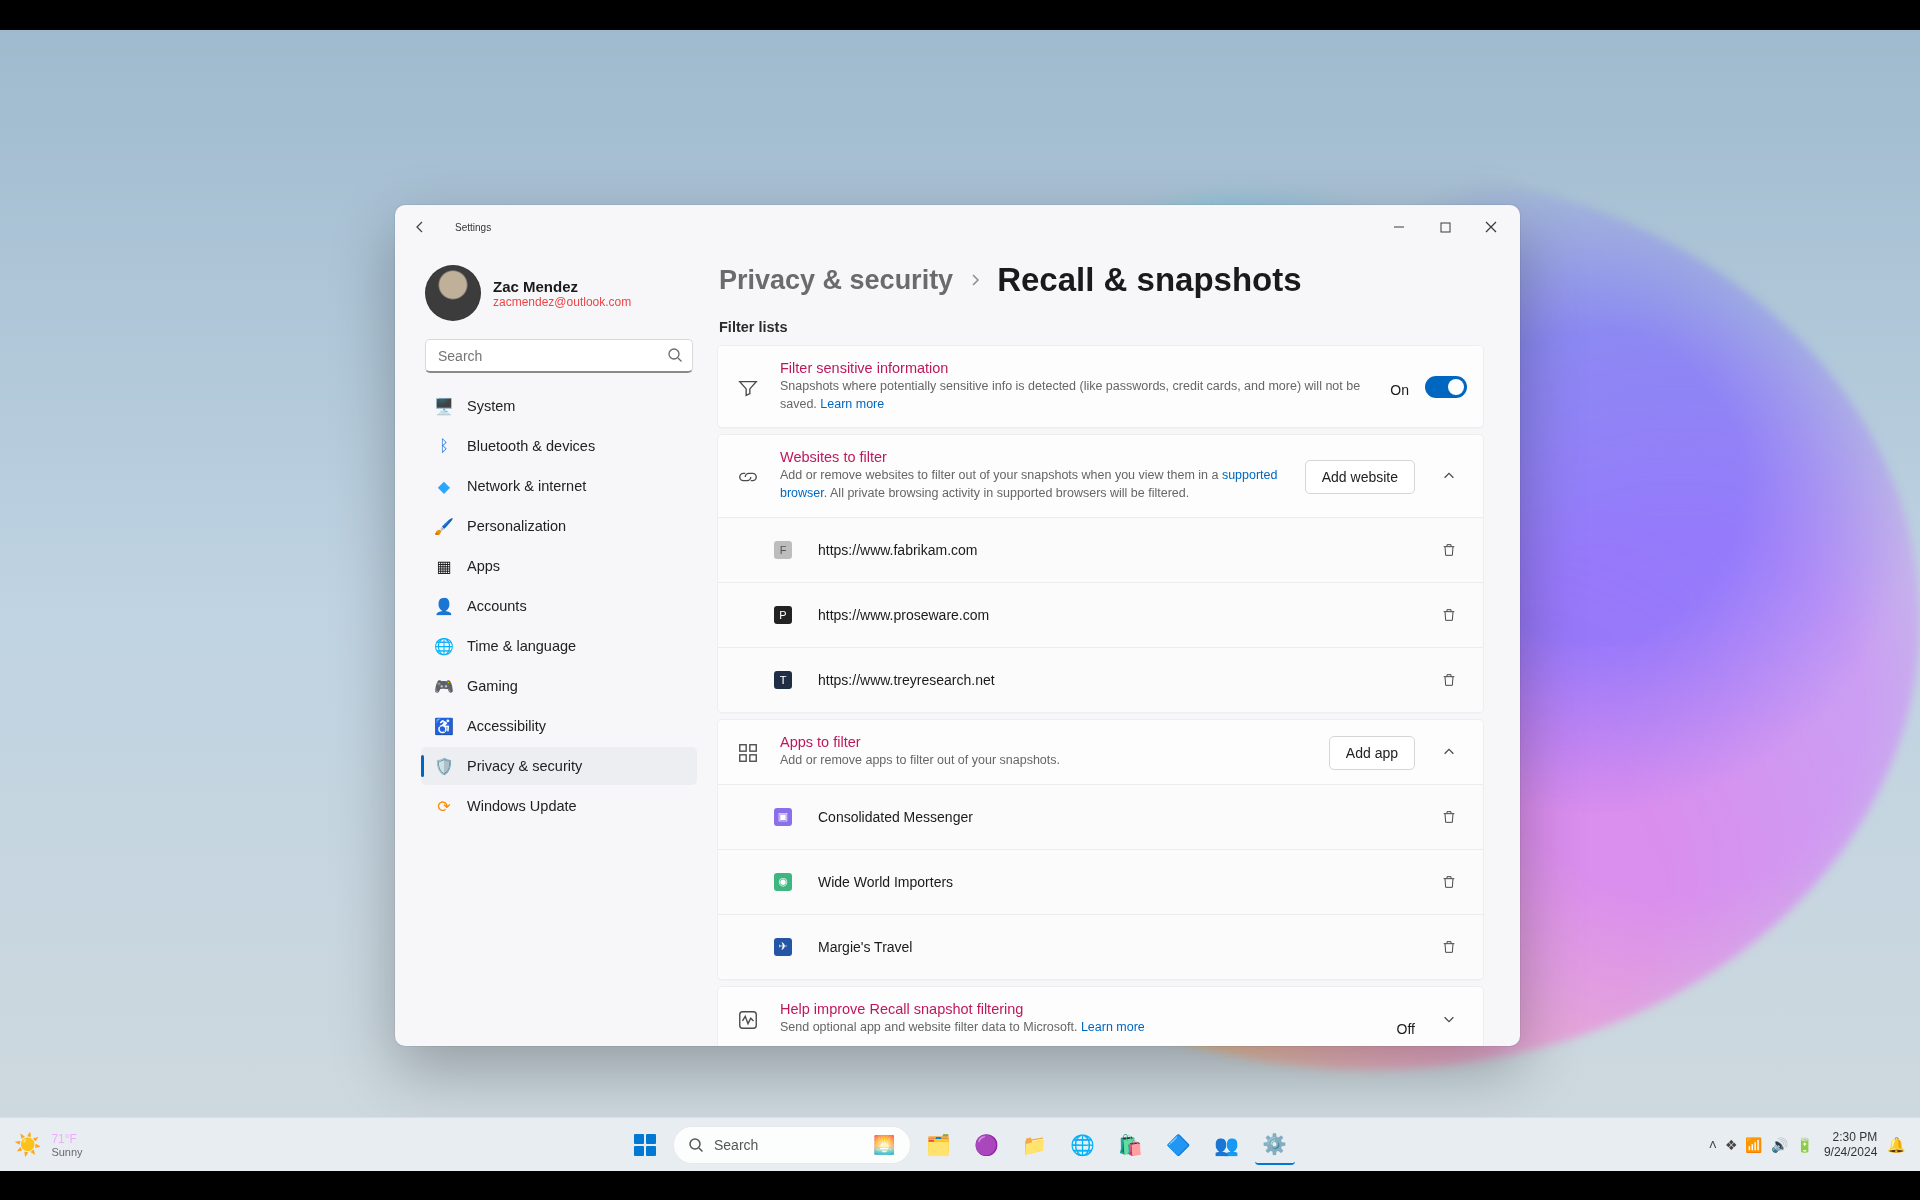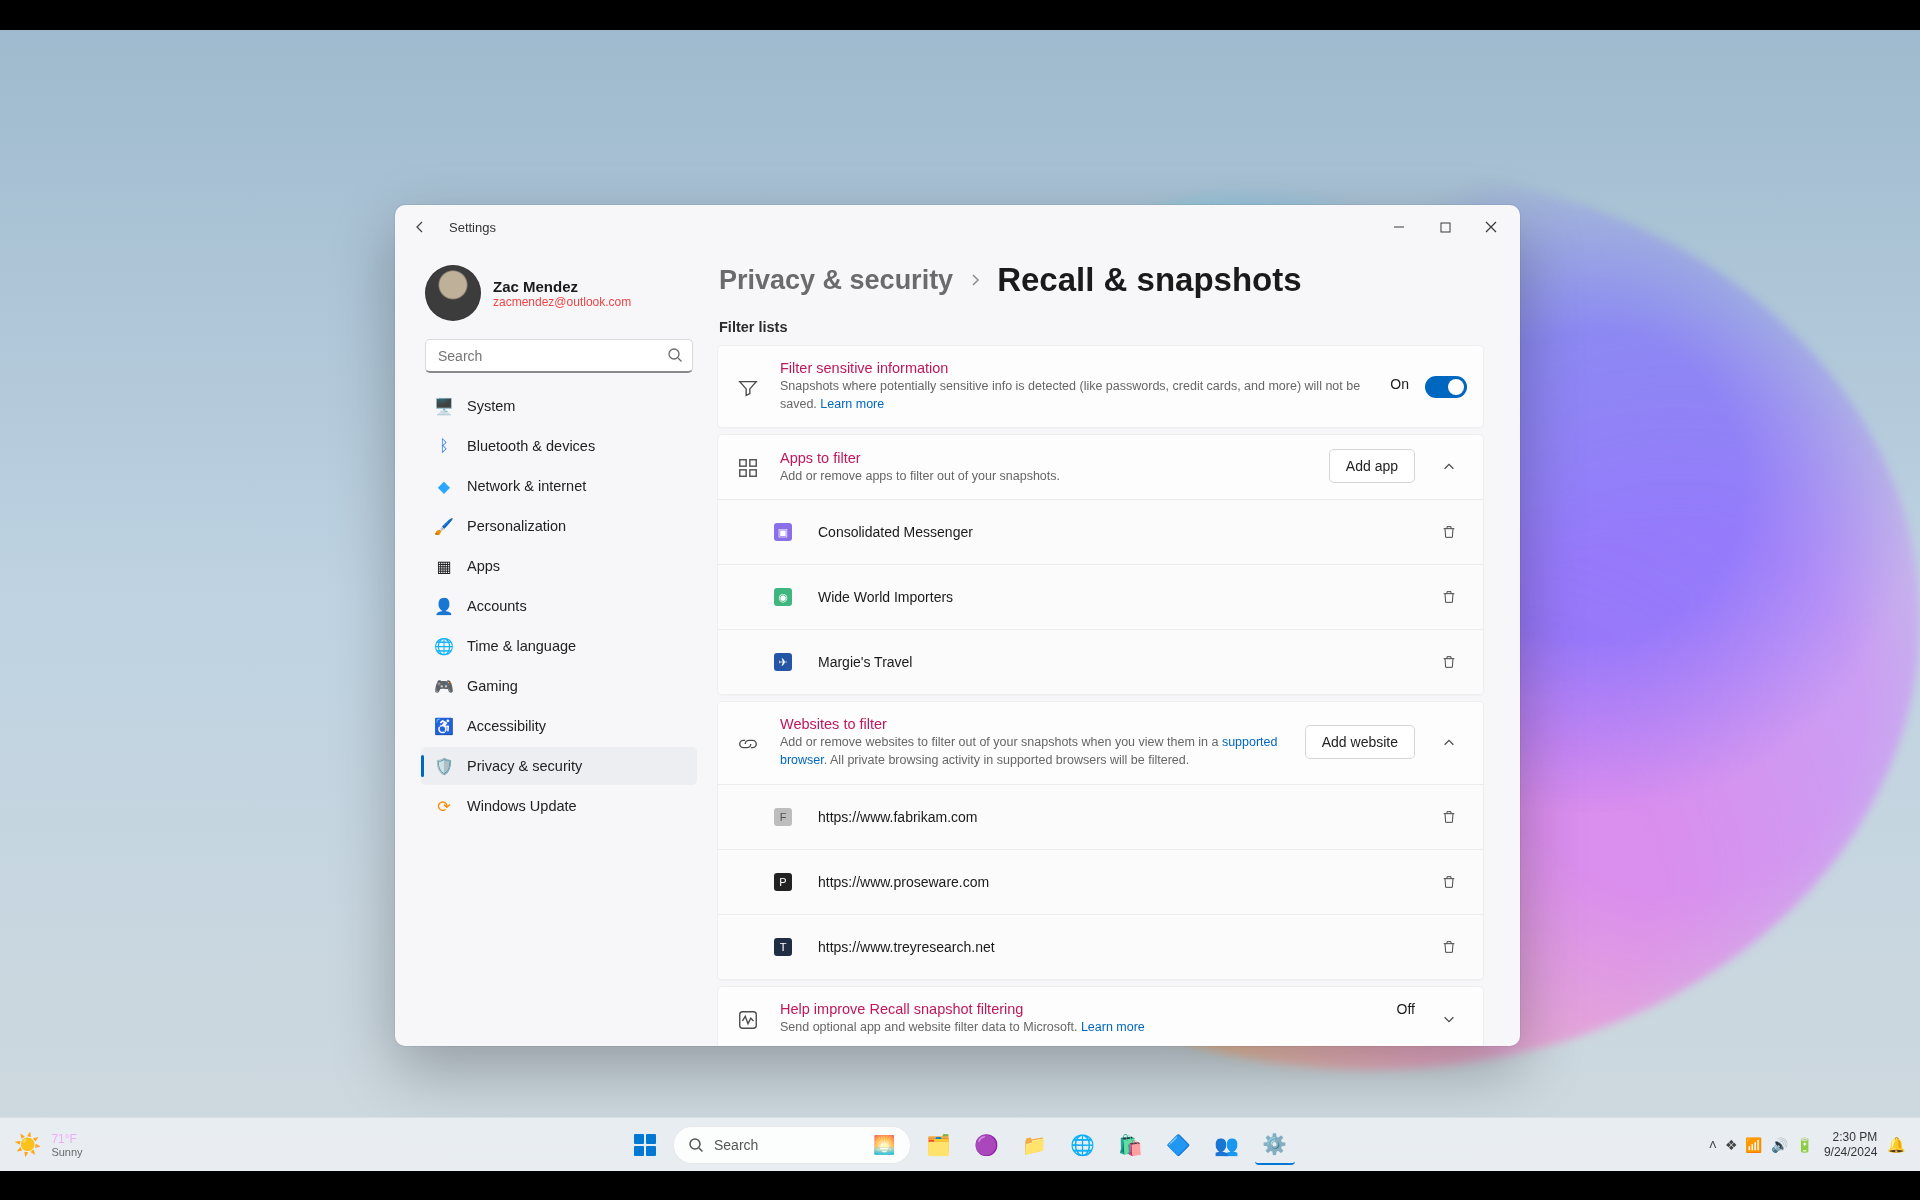--- a/index.html
+++ b/index.html
@@ -57,21 +57,21 @@
       height: 44px;
       display: flex;
       align-items: center;
       padding: 0 6px;
     }
     .tb-back {
       width: 38px; height: 38px;
       display:flex;align-items:center;justify-content:center;
       border:none;background:transparent;border-radius:4px;color:#454545;
     }
-    .tb-title{font-size:13px;color:#343434;margin-left:10px;}
+    .tb-title{font-size:10px;color:#343434;margin-left:16px;}
     .tb-gap{flex:1;}
     .tb-ctrl{width:46px;height:32px;display:flex;align-items:center;justify-content:center;border:none;background:transparent;color:#3a3a3a;}
 
     .body{flex:1;display:flex;min-height:0;}
     .sidebar{width:300px;padding:12px 10px 10px 14px;display:flex;flex-direction:column;margin-left:12px;}
     .profile{display:flex;align-items:center;gap:12px;padding:4px 4px 14px 4px;}
     .avatar{width:56px;height:56px;border-radius:50%;background:radial-gradient(circle at 50% 35%,#bfb09a 0 30%,#3c3c3c 34% 100%);border:1px solid rgba(0,0,0,.1);}
     .profile-name{font-size:15px;font-weight:600;color:#1a1a1a;}
     .profile-email{font-size:12px;color:#ef4444;}
     .search-wrap{position:relative;margin:4px 4px 14px 4px;}
@@ -90,21 +90,21 @@
     .crumb-current{font-size:33px;font-weight:600;color:#1a1a1a;}
     .sect-title{font-size:14.5px;font-weight:600;color:#2b2b2b;margin:6px 0 10px 2px;}
     .card{background:#fdfdfe;border:1px solid rgba(0,0,0,.06);border-radius:5px;overflow:hidden;margin-bottom:6px;box-shadow:0 1px 0 rgba(0,0,0,.02);}
     .row{display:flex;align-items:center;gap:18px;padding:14px 16px;min-height:56px;border-top:1px solid rgba(0,0,0,.06);}
     .row:first-child{border-top:none;}
     .row .lead-ico{width:28px;display:flex;align-items:center;justify-content:center;color:#4b4b4b;padding-top:2px;}
     .row .texts{flex:1;min-width:0;}
     .row .ttl{font-size:14.5px;color:#be185d;}
     .row .sub{font-size:12.5px;color:#666;line-height:1.45;margin-top:1px;}
     .row .sub a{color:#0067c0;text-decoration:none;}
-    .row .right{display:flex;align-items:flex-start;gap:16px;}
+    .row .right{display:flex;align-items:flex-end;gap:16px;}
     .chev-btn{width:36px;height:36px;border:none;background:transparent;border-radius:4px;display:flex;align-items:center;justify-content:center;color:#4b4b4b;}
     .pill-btn{height:34px;padding:0 16px;border:1px solid #d5d5d8;background:#fff;border-radius:5px;font-size:14px;color:#222;}
     .toggle-label{font-size:14px;color:#1a1a1a;}
     .toggle{width:42px;height:22px;border-radius:11px;background:#0067c0;position:relative;}
     .toggle::after{content:"";position:absolute;top:3px;right:3px;width:16px;height:16px;border-radius:50%;background:#fff;}
     .subrow{padding-left:56px;background:#fbfbfc;}
     .subrow .app-ico{width:18px;height:18px;border-radius:3px;display:flex;align-items:center;justify-content:center;font-size:11px;color:#fff;}
     .subrow .app-ico.purple{background:#8a6fe8;}
     .subrow .app-ico.green{background:#3fb67f;}
     .subrow .app-ico.navy{background:#2556a5;}
@@ -266,20 +266,72 @@
               <span class="toggle-label">On</span>
               <div class="toggle"></div>
             </div>
           </div>
         </div>
 
         <div class="card">
           <div class="row">
             <div class="lead-ico">
               <svg width="22" height="22" viewBox="0 0 24 24" fill="none" stroke="currentColor" stroke-width="1.5">
+                  <path d="M9 12a4 4 0 0 1 4-4h4a4 4 0 1 1 0 8h-2M15 12a4 4 0 0 1-4 4H7a4 4 0 1 1 0-8h2"></path>
+                </svg>
+            </div>
+            <div class="texts">
+              <div class="ttl">Websites to filter</div>
+              <div class="sub"><span>Add or remove websites to filter out of your snapshots when you view them in a </span><a>supported browser</a><span>. All private browsing activity in supported browsers will be filtered.</span></div>
+            </div>
+            <div class="right">
+              <button class="pill-btn">Add website</button>
+              <button class="chev-btn">
+                  <svg width="14" height="14" viewBox="0 0 16 16" fill="none" stroke="currentColor" stroke-width="1.5">
+                    <path d="M3 10l5-5 5 5"></path>
+                  </svg>
+                </button>
+            </div>
+          </div>
+          <div class="row subrow glass-row">
+            <span class="app-ico gray">F</span>
+            <span class="name">https://www.fabrikam.com</span>
+            <span style="flex:1"></span>
+            <button class="trash-btn">
+                <svg width="16" height="16" viewBox="0 0 24 24" fill="none" stroke="currentColor" stroke-width="1.5">
+                  <path d="M4 7h16M9 7V4h6v3M6 7l1 13h10l1-13"></path>
+                </svg>
+              </button>
+          </div>
+          <div class="row subrow glass-row">
+            <span class="app-ico black">P</span>
+            <span class="name">https://www.proseware.com</span>
+            <span style="flex:1"></span>
+            <button class="trash-btn">
+                <svg width="16" height="16" viewBox="0 0 24 24" fill="none" stroke="currentColor" stroke-width="1.5">
+                  <path d="M4 7h16M9 7V4h6v3M6 7l1 13h10l1-13"></path>
+                </svg>
+              </button>
+          </div>
+          <div class="row subrow glass-row">
+            <span class="app-ico dark">T</span>
+            <span class="name">https://www.treyresearch.net</span>
+            <span style="flex:1"></span>
+            <button class="trash-btn">
+                <svg width="16" height="16" viewBox="0 0 24 24" fill="none" stroke="currentColor" stroke-width="1.5">
+                  <path d="M4 7h16M9 7V4h6v3M6 7l1 13h10l1-13"></path>
+                </svg>
+              </button>
+          </div>
+        </div>
+
+        <div class="card">
+          <div class="row">
+            <div class="lead-ico">
+              <svg width="22" height="22" viewBox="0 0 24 24" fill="none" stroke="currentColor" stroke-width="1.5">
                   <rect x="3" y="3" width="7" height="7"></rect>
                   <rect x="14" y="3" width="7" height="7"></rect>
                   <rect x="3" y="14" width="7" height="7"></rect>
                   <rect x="14" y="14" width="7" height="7"></rect>
                 </svg>
             </div>
             <div class="texts">
               <div class="ttl">Apps to filter</div>
               <div class="sub">Add or remove apps to filter out of your snapshots.</div>
             </div>
@@ -308,72 +360,20 @@
             <span style="flex:1"></span>
             <button class="trash-btn">
                 <svg width="16" height="16" viewBox="0 0 24 24" fill="none" stroke="currentColor" stroke-width="1.5">
                   <path d="M4 7h16M9 7V4h6v3M6 7l1 13h10l1-13"></path>
                 </svg>
               </button>
           </div>
           <div class="row subrow glass-row">
             <span class="app-ico navy">✈</span>
             <span class="name">Margie's Travel</span>
-            <span style="flex:1"></span>
-            <button class="trash-btn">
-                <svg width="16" height="16" viewBox="0 0 24 24" fill="none" stroke="currentColor" stroke-width="1.5">
-                  <path d="M4 7h16M9 7V4h6v3M6 7l1 13h10l1-13"></path>
-                </svg>
-              </button>
-          </div>
-        </div>
-
-        <div class="card">
-          <div class="row">
-            <div class="lead-ico">
-              <svg width="22" height="22" viewBox="0 0 24 24" fill="none" stroke="currentColor" stroke-width="1.5">
-                  <path d="M9 12a4 4 0 0 1 4-4h4a4 4 0 1 1 0 8h-2M15 12a4 4 0 0 1-4 4H7a4 4 0 1 1 0-8h2"></path>
-                </svg>
-            </div>
-            <div class="texts">
-              <div class="ttl">Websites to filter</div>
-              <div class="sub"><span>Add or remove websites to filter out of your snapshots when you view them in a </span><a>supported browser</a><span>. All private browsing activity in supported browsers will be filtered.</span></div>
-            </div>
-            <div class="right">
-              <button class="pill-btn">Add website</button>
-              <button class="chev-btn">
-                  <svg width="14" height="14" viewBox="0 0 16 16" fill="none" stroke="currentColor" stroke-width="1.5">
-                    <path d="M3 10l5-5 5 5"></path>
-                  </svg>
-                </button>
-            </div>
-          </div>
-          <div class="row subrow glass-row">
-            <span class="app-ico gray">F</span>
-            <span class="name">https://www.fabrikam.com</span>
-            <span style="flex:1"></span>
-            <button class="trash-btn">
-                <svg width="16" height="16" viewBox="0 0 24 24" fill="none" stroke="currentColor" stroke-width="1.5">
-                  <path d="M4 7h16M9 7V4h6v3M6 7l1 13h10l1-13"></path>
-                </svg>
-              </button>
-          </div>
-          <div class="row subrow glass-row">
-            <span class="app-ico black">P</span>
-            <span class="name">https://www.proseware.com</span>
-            <span style="flex:1"></span>
-            <button class="trash-btn">
-                <svg width="16" height="16" viewBox="0 0 24 24" fill="none" stroke="currentColor" stroke-width="1.5">
-                  <path d="M4 7h16M9 7V4h6v3M6 7l1 13h10l1-13"></path>
-                </svg>
-              </button>
-          </div>
-          <div class="row subrow glass-row">
-            <span class="app-ico dark">T</span>
-            <span class="name">https://www.treyresearch.net</span>
             <span style="flex:1"></span>
             <button class="trash-btn">
                 <svg width="16" height="16" viewBox="0 0 24 24" fill="none" stroke="currentColor" stroke-width="1.5">
                   <path d="M4 7h16M9 7V4h6v3M6 7l1 13h10l1-13"></path>
                 </svg>
               </button>
           </div>
         </div>
 
         <div class="card">

